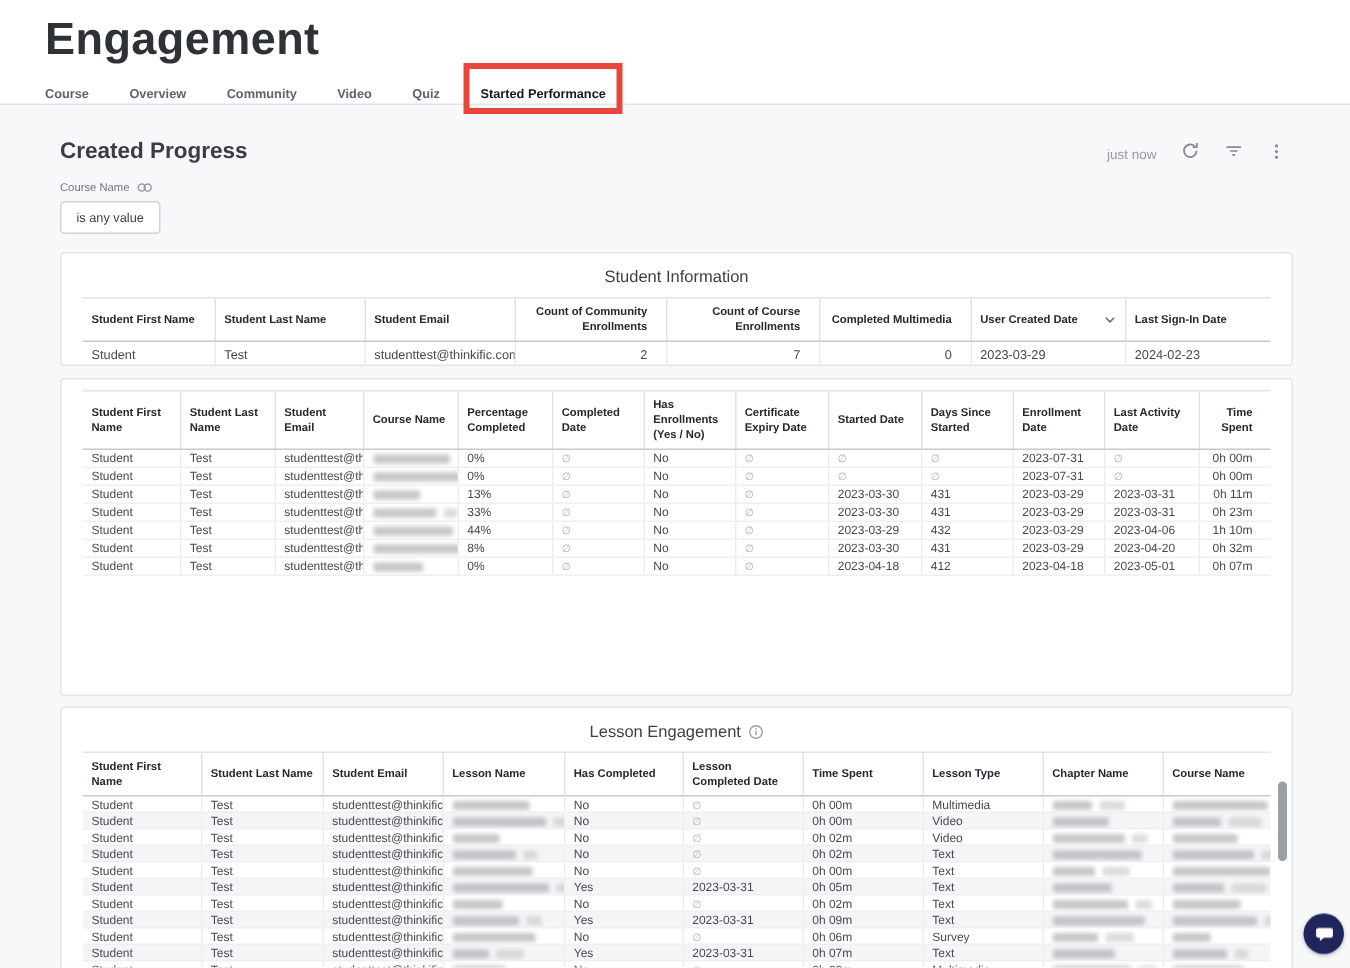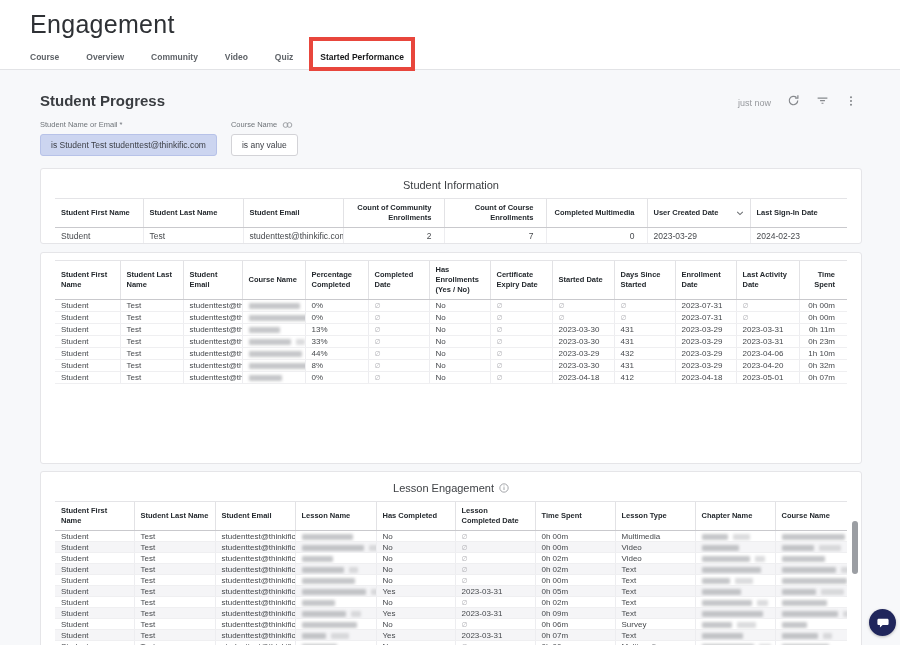--- a/index.html
+++ b/index.html
@@ -1,20 +1,20 @@
 <!DOCTYPE html>
 <html><head>
 <meta charset="utf-8">
 <style>
   *{margin:0;padding:0;box-sizing:border-box}
   html,body{width:900px;height:645px;overflow:hidden;background:#f7f8fa;
     font-family:"Liberation Sans",sans-serif;-webkit-font-smoothing:antialiased}
   
   .topbar{background:#fff;height:70px;padding:10px 0 0 30px;border-bottom:1px solid #e2e3e6;position:relative;z-index:2}
-  .page-title{font-size:25px;font-weight:400;color:#2e3135;letter-spacing:.3px}
+  .page-title{font-size:30px;font-weight:700;color:#2e3135;letter-spacing:.3px}
   .tabs{display:flex;gap:27px;margin-top:13px;padding-left:0;align-items:center}
   .tab{font-size:8.5px;font-weight:700;color:#5f6368;cursor:pointer;position:relative;white-space:nowrap}
   .tab.active{color:#17181a}
   .red-frame{position:absolute;left:-11px;right:-11px;top:-15px;bottom:-9px;border:4px solid #e8463c;pointer-events:none}
   
   .content{padding:22px 38px 0 40px}
   .dash-row{display:flex;justify-content:space-between;align-items:center;padding-right:4px}
   .dash-title{font-size:15px;font-weight:600;color:#3a3d41}
   .actions{display:flex;align-items:flex-end;gap:15px}
   .updated{font-size:9px;color:#97999d}
@@ -66,21 +66,21 @@
         <div class="tab"><span>Community</span></div>
         <div class="tab"><span>Video</span></div>
         <div class="tab"><span>Quiz</span></div>
         <div class="tab active"><span>Started Performance</span><div class="red-frame" style="border-color: rgb(232, 70, 60);"></div></div>
       </nav>
   </header>
 
   <div class="content">
 
     <div class="dash-row">
-      <h2 class="dash-title">Student Progress</h2>
+      <h2 class="dash-title">Created Progress</h2>
       <div class="actions">
         <span class="updated">just now</span>
         <span class="icon-btn">
           <svg width="13" height="13" viewBox="0 0 16 16">
               <path d="M13.2 8a5.2 5.2 0 1 1-1.6-3.75" fill="none" stroke="#86898d" stroke-width="1.5"></path>
               <path d="M13.4 1.6v3.4h-3.4" fill="none" stroke="#86898d" stroke-width="1.5"></path>
             </svg>
         </span>
         <span class="icon-btn">
           <svg width="13" height="13" viewBox="0 0 16 16">
@@ -91,26 +91,20 @@
           <svg width="12" height="12" viewBox="0 0 16 16">
               <circle cx="8" cy="3" r="1.4" fill="#86898d"></circle>
               <circle cx="8" cy="8" r="1.4" fill="#86898d"></circle>
               <circle cx="8" cy="13" r="1.4" fill="#86898d"></circle>
             </svg>
         </span>
       </div>
     </div>
 
     <div class="filters">
-      <div class="fgroup">
-        <div class="flabel">
-          <span>Student Name or Email *</span>
-        </div>
-        <span class="chip sel">is Student Test studenttest@thinkific.com</span>
-      </div>
       <div class="fgroup">
         <div class="flabel">
           <span>Course Name</span>
           <svg width="11" height="8" viewBox="0 0 14 9">
               <circle cx="4.5" cy="4.5" r="3" fill="none" stroke="#9a9da1" stroke-width="1.2"></circle>
               <circle cx="9.5" cy="4.5" r="3" fill="none" stroke="#9a9da1" stroke-width="1.2"></circle>
             </svg>
         </div>
         <span class="chip plain">is any value</span>
       </div>

